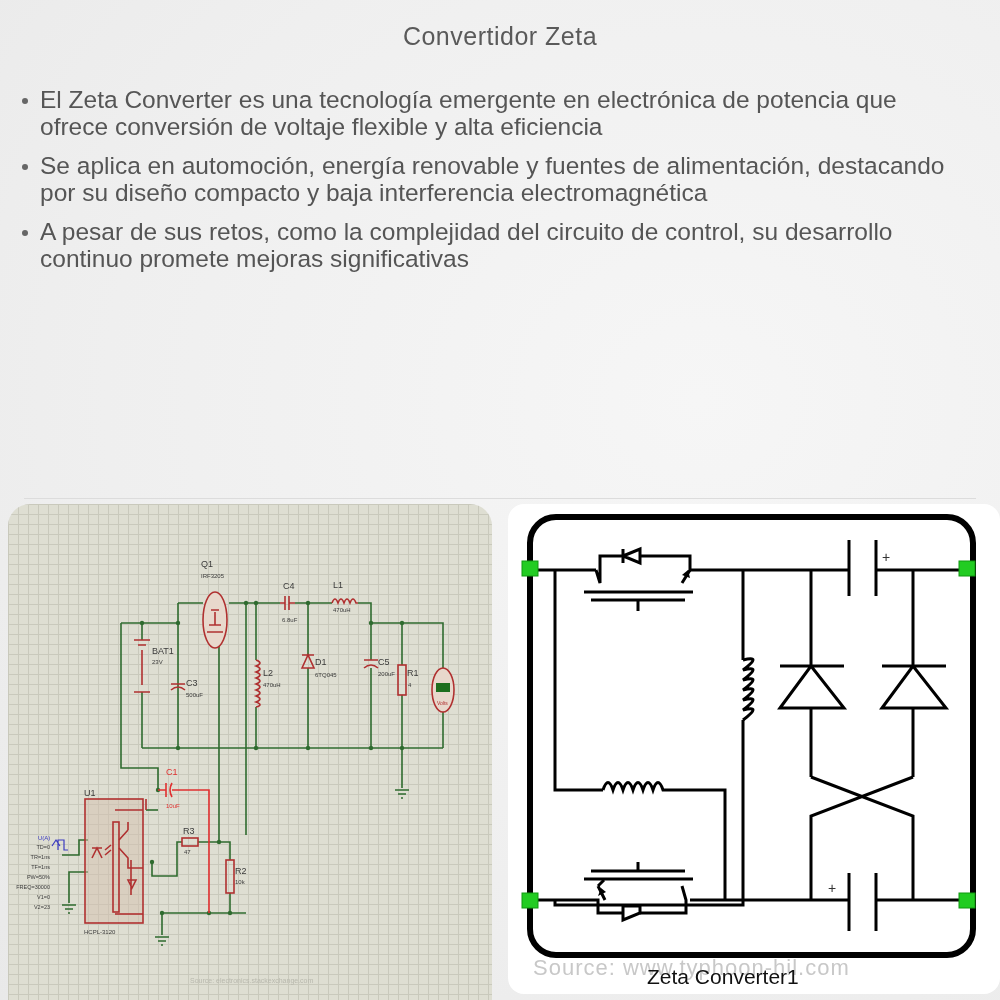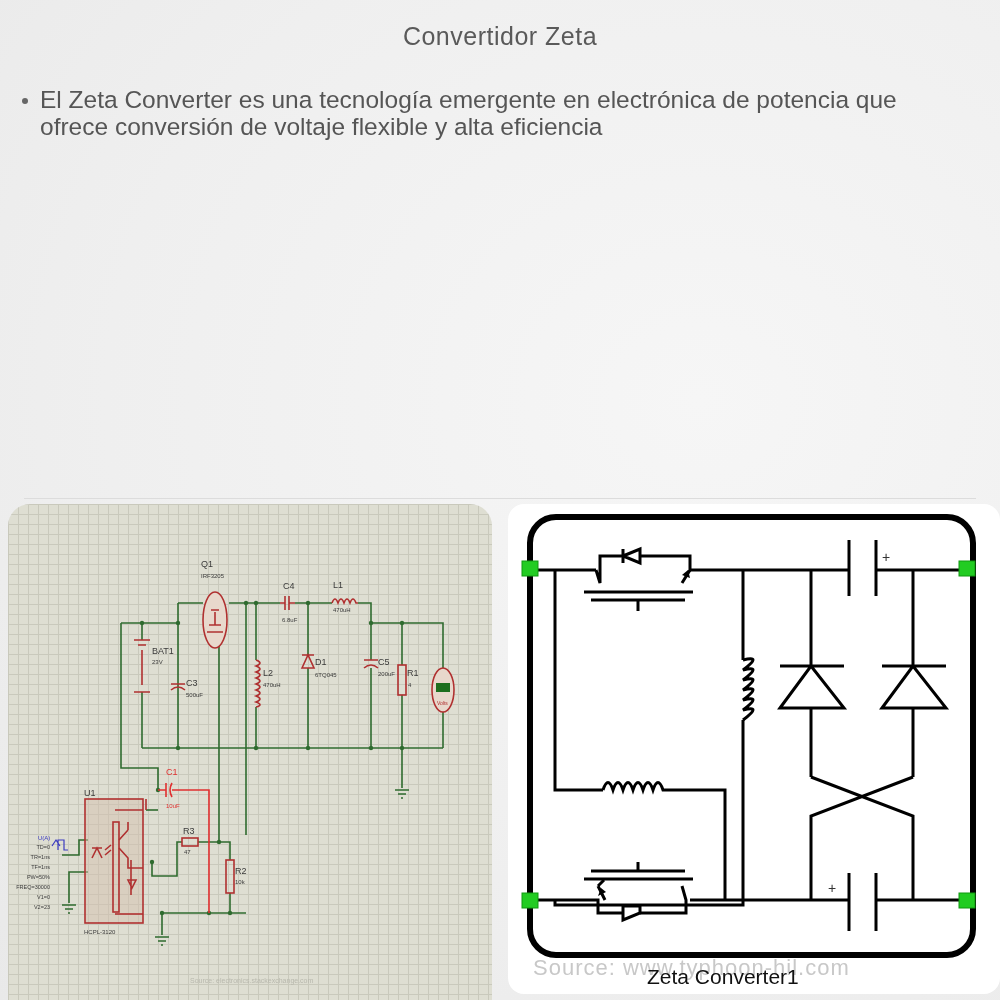--- a/index.html
+++ b/index.html
@@ -35,20 +35,22 @@
   }
   svg text { font-family:"Liberation Sans", sans-serif; }
 </style>
 </head>
 <body>
 
 <div class="title">Convertidor Zeta</div>
 
 <ul class="bullets">
   <li><span class="dot"></span><span>El Zeta Converter es una tecnología emergente en electrónica de potencia que ofrece conversión de voltaje flexible y alta eficiencia</span></li>
+  <li><span class="dot"></span><span>Se aplica en automoción, energía renovable y fuentes de alimentación, destacando por su diseño compacto y baja interferencia electromagnética</span></li>
+  <li><span class="dot"></span><span>A pesar de sus retos, como la complejidad del circuito de control, su desarrollo continuo promete mejoras significativas</span></li>
 </ul>
 
 <div class="divider"></div>
 
 <div class="panel-left">
   <svg width="484" height="486" viewBox="8 504 484 486" xmlns="http://www.w3.org/2000/svg">
     <g stroke="#2f6b2f" stroke-width="1.6" fill="none">
 
       <path d="M178 603 H203 M229 603 H280 M295 603 H332 M358 603 H371 V623"></path>
       <path d="M121 623 H178"></path>

